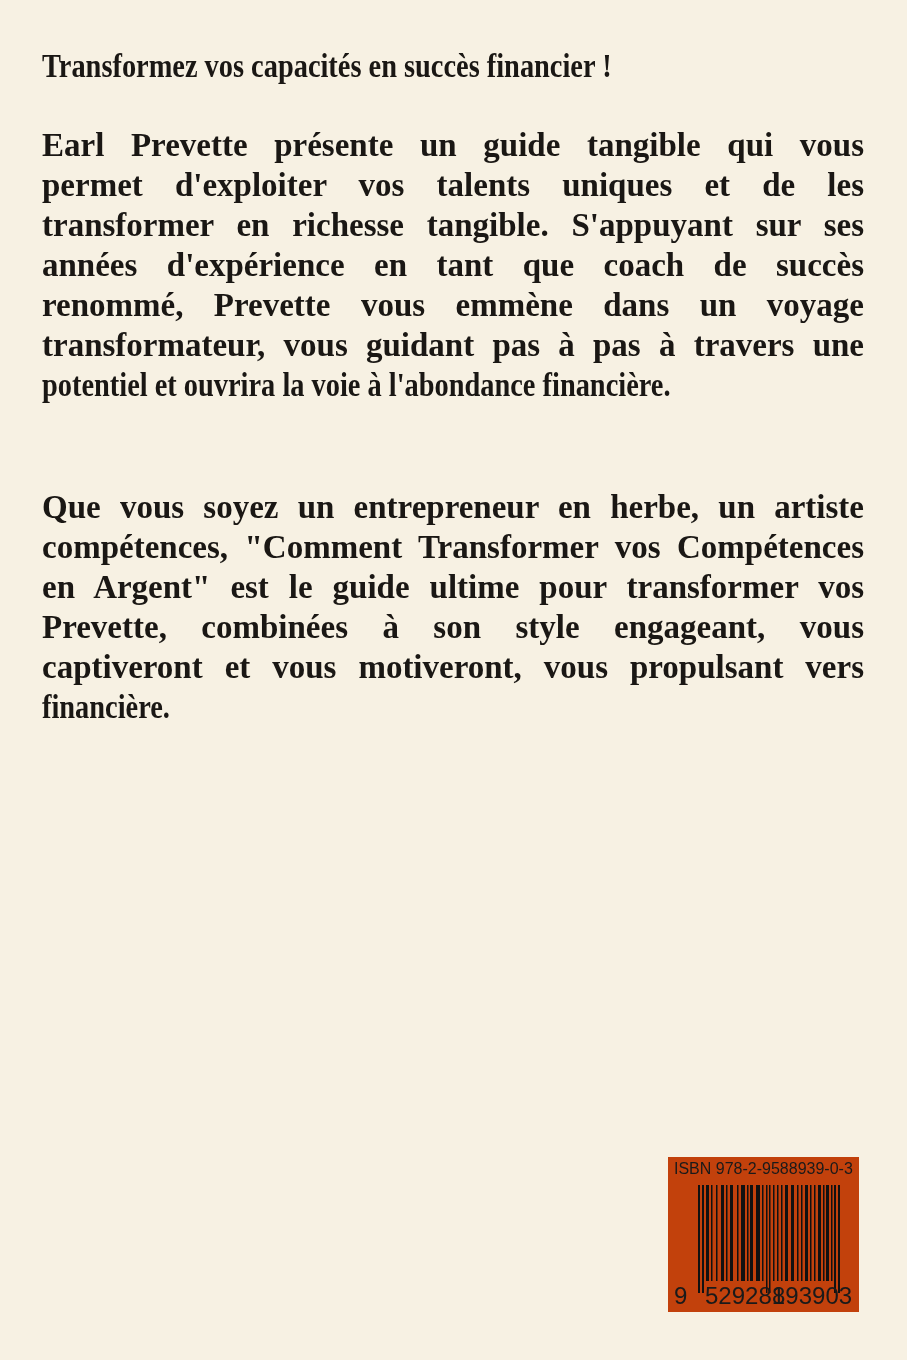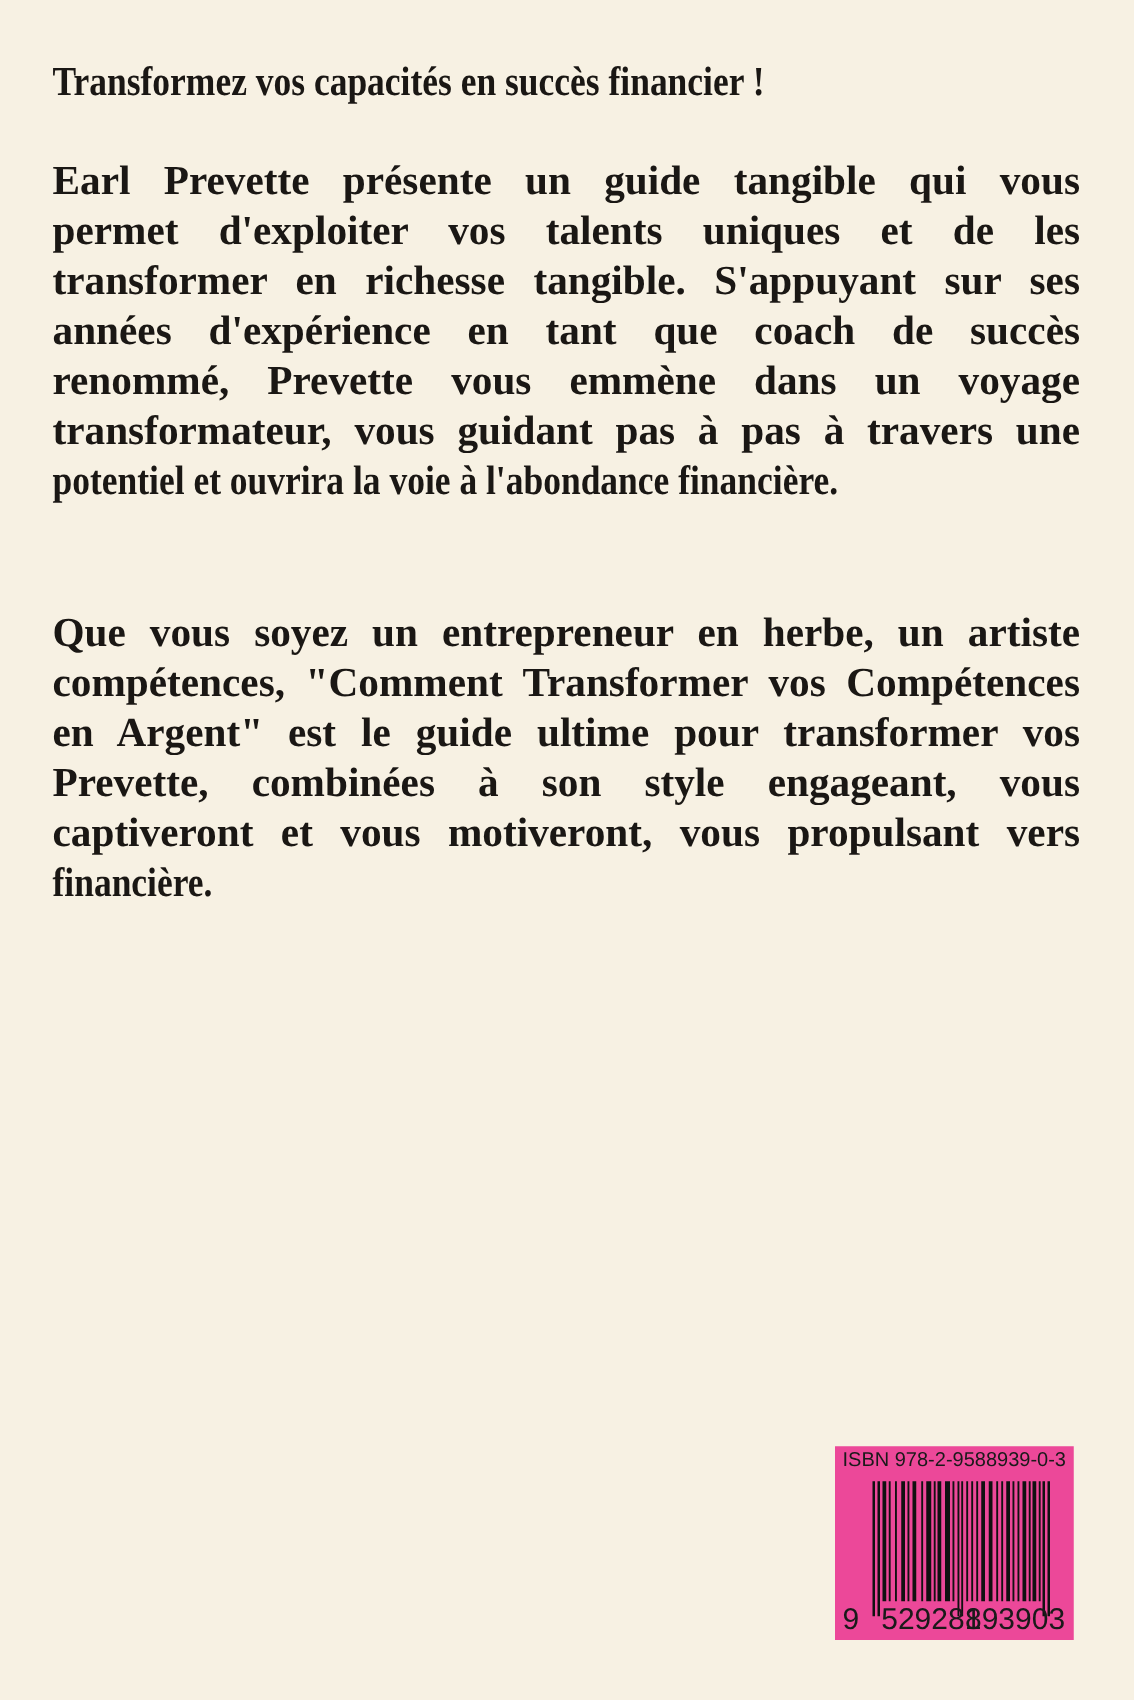--- a/index.html
+++ b/index.html
@@ -45,21 +45,21 @@
     }
     #para2 {
       top: 487px;
     }
     .barcode-box {
       position: absolute;
       left: 668px;
       top: 1157px;
       width: 191px;
       height: 155px;
-      background: #ec4899;
+      background: #c2410c;
     }
     .isbn-label {
       position: absolute;
       left: 6px;
       top: 3px;
       font-family: "Liberation Sans", "DejaVu Sans", sans-serif;
       font-size: 16px;
       color: #1a1a1a;
       letter-spacing: 0px;
       white-space: nowrap;

